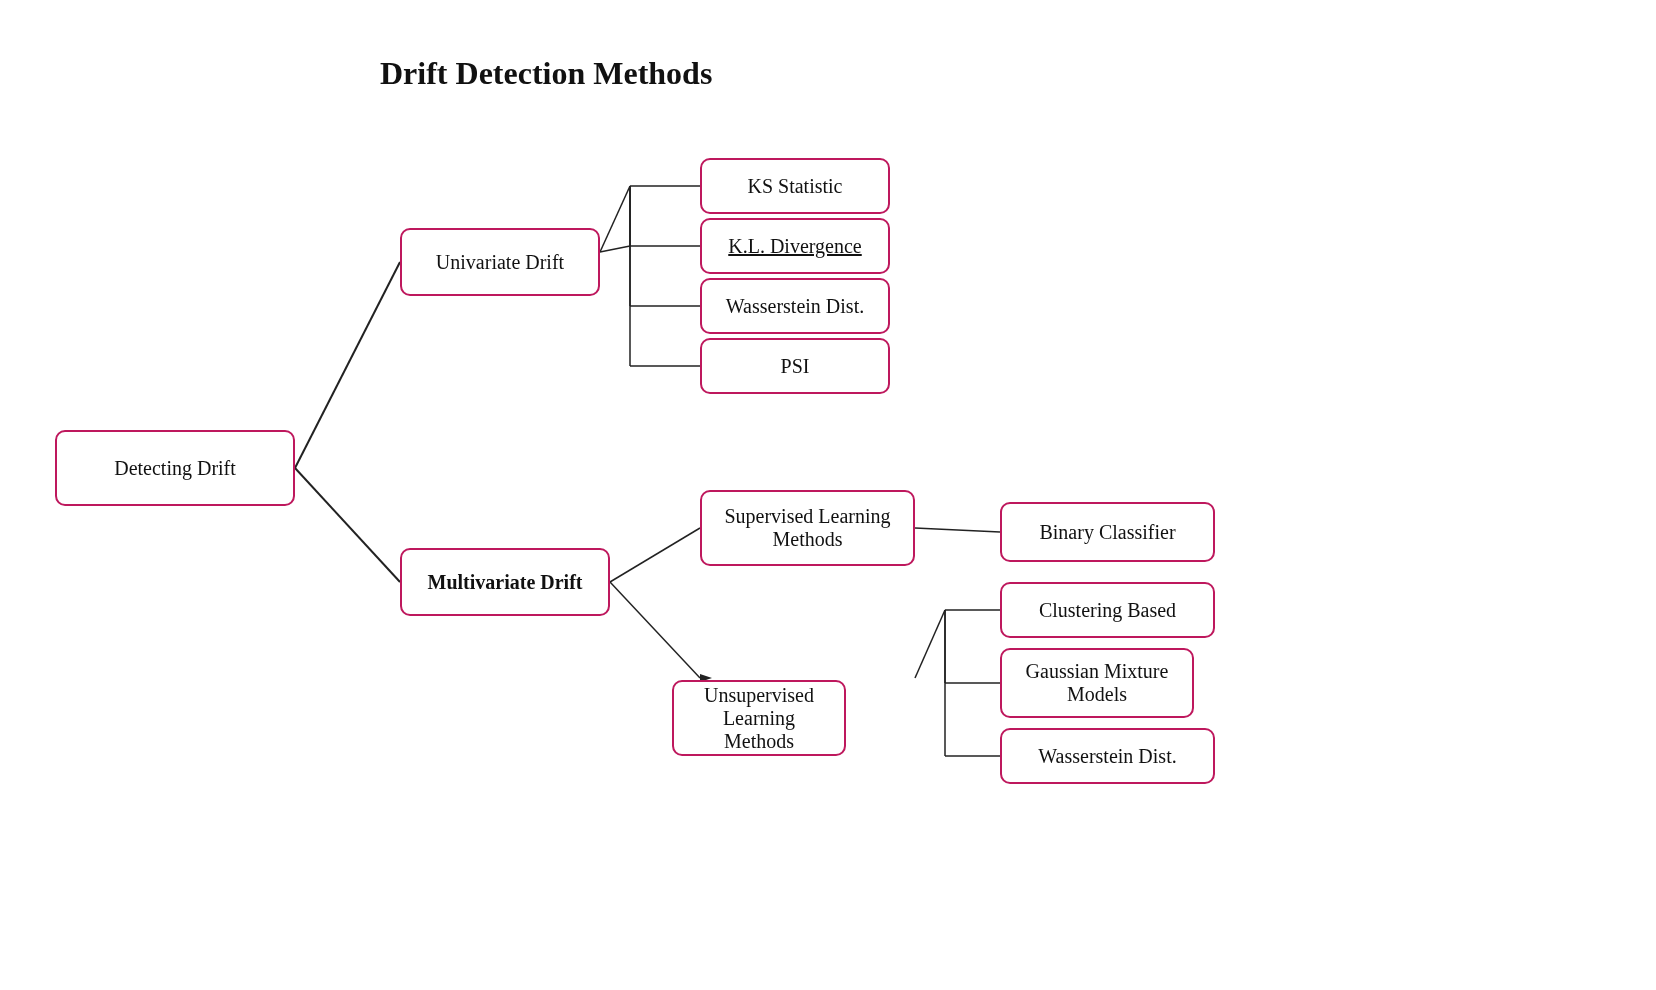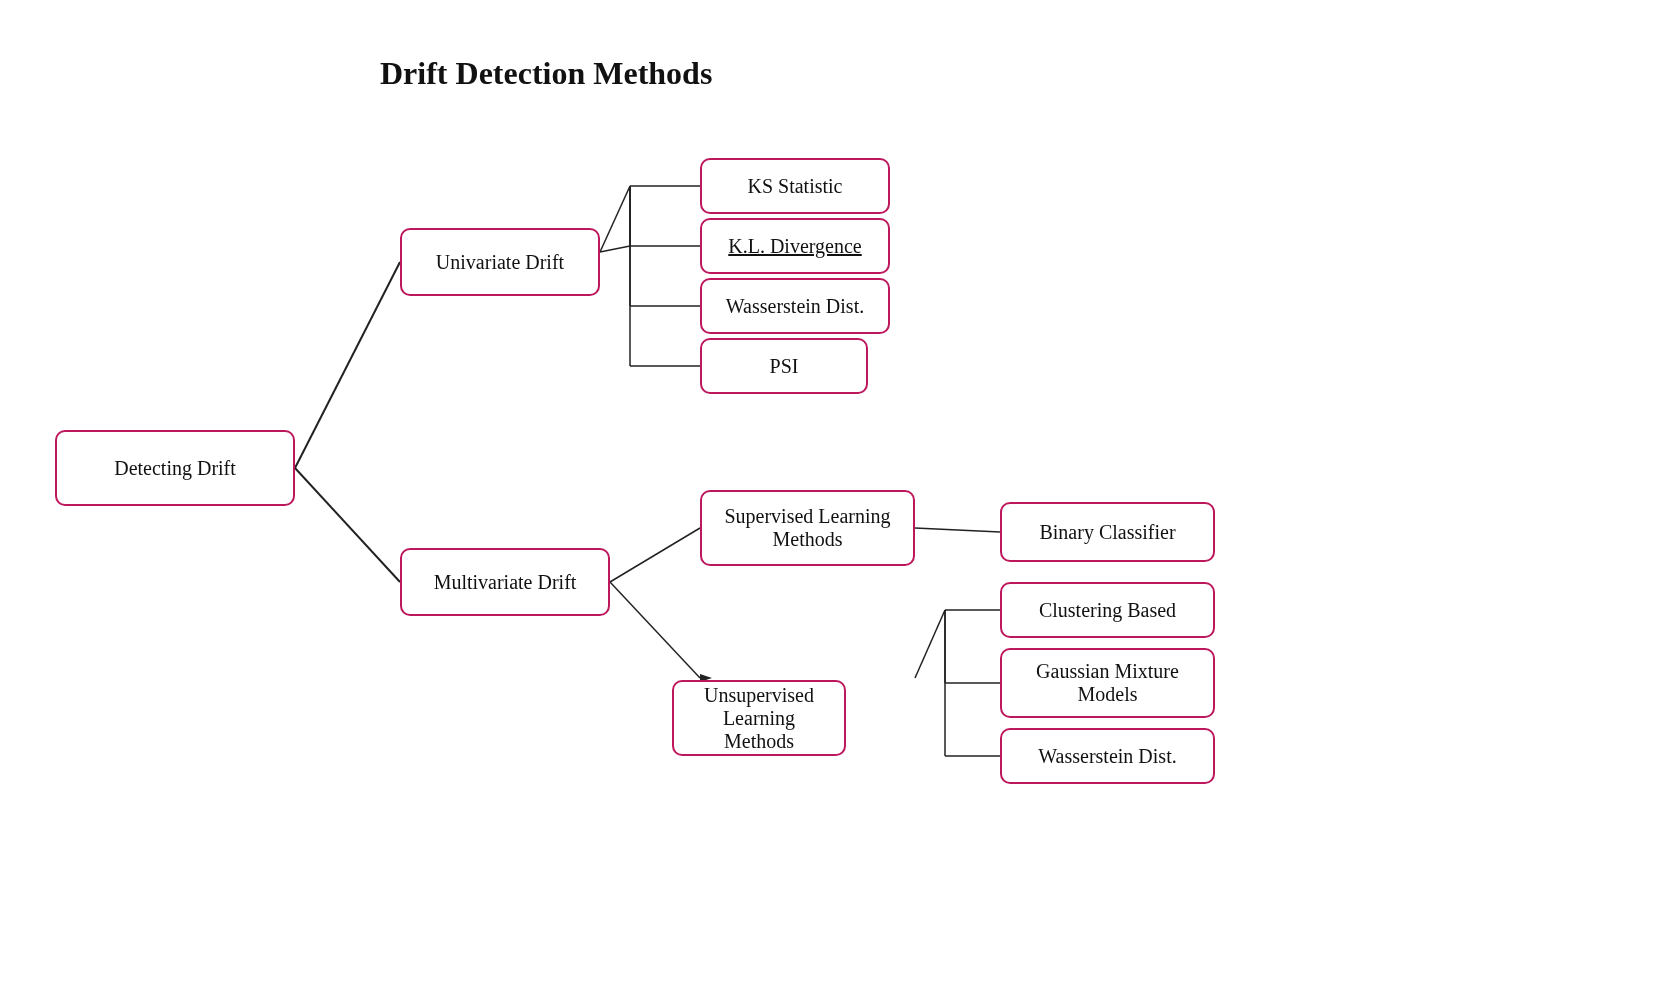--- a/index.html
+++ b/index.html
@@ -58,20 +58,21 @@
       left: 400px;
       top: 228px;
       width: 200px;
       height: 68px;
     }
     #multivariate-drift {
       left: 400px;
       top: 548px;
       width: 210px;
       height: 68px;
+      font-weight: bold;
     }
     #ks-statistic {
       left: 700px;
       top: 158px;
       width: 190px;
       height: 56px;
     }
     #kl-divergence {
       left: 700px;
       top: 218px;
@@ -81,21 +82,21 @@
     }
     #wasserstein-dist-1 {
       left: 700px;
       top: 278px;
       width: 190px;
       height: 56px;
     }
     #psi {
       left: 700px;
       top: 338px;
-      width: 168px;
+      width: 190px;
       height: 56px;
     }
     #supervised-learning {
       left: 700px;
       top: 490px;
       width: 215px;
       height: 76px;
     }
     #unsupervised-learning {
       left: 672px;
@@ -112,21 +113,21 @@
     }
     #clustering-based {
       left: 1000px;
       top: 582px;
       width: 215px;
       height: 56px;
     }
     #gaussian-mixture {
       left: 1000px;
       top: 648px;
-      width: 215px;
+      width: 194px;
       height: 70px;
     }
     #wasserstein-dist-2 {
       left: 1000px;
       top: 728px;
       width: 215px;
       height: 56px;
     }
   </style>
 </head>

